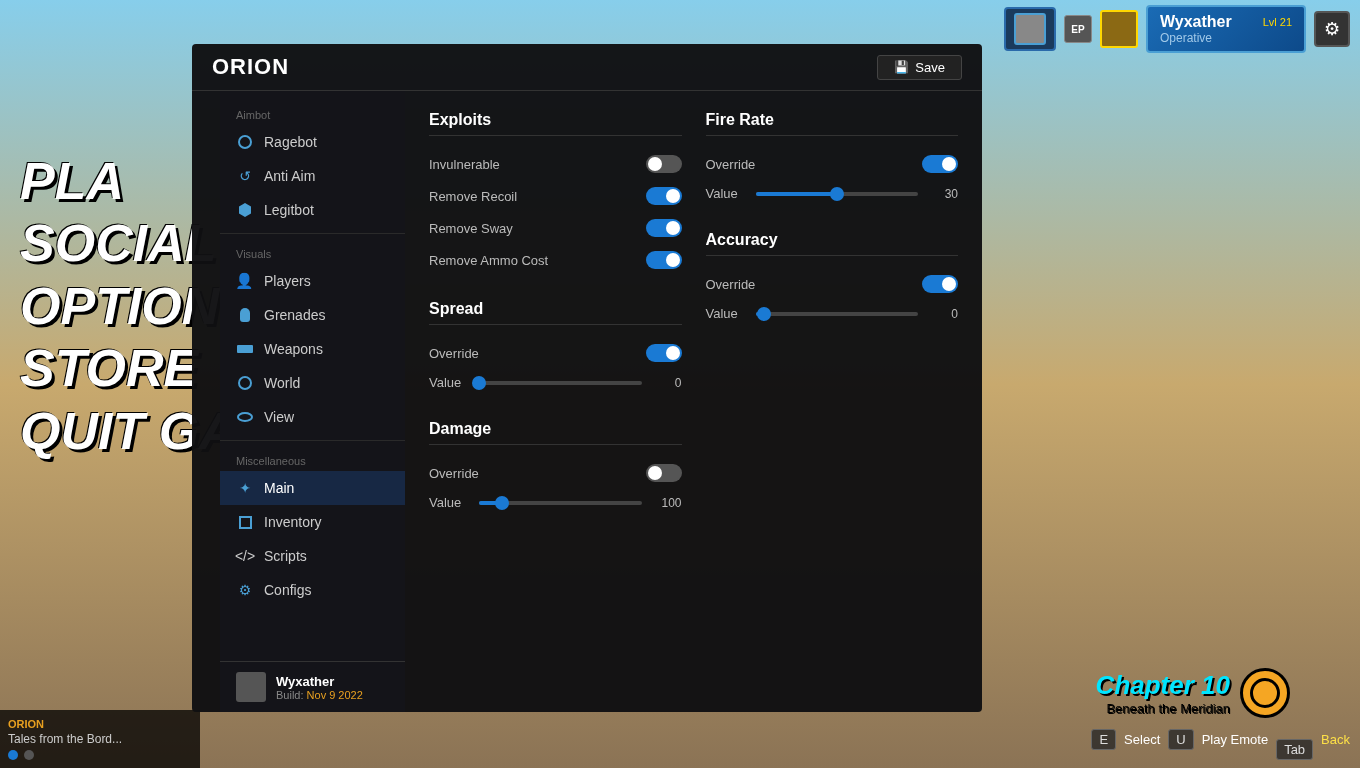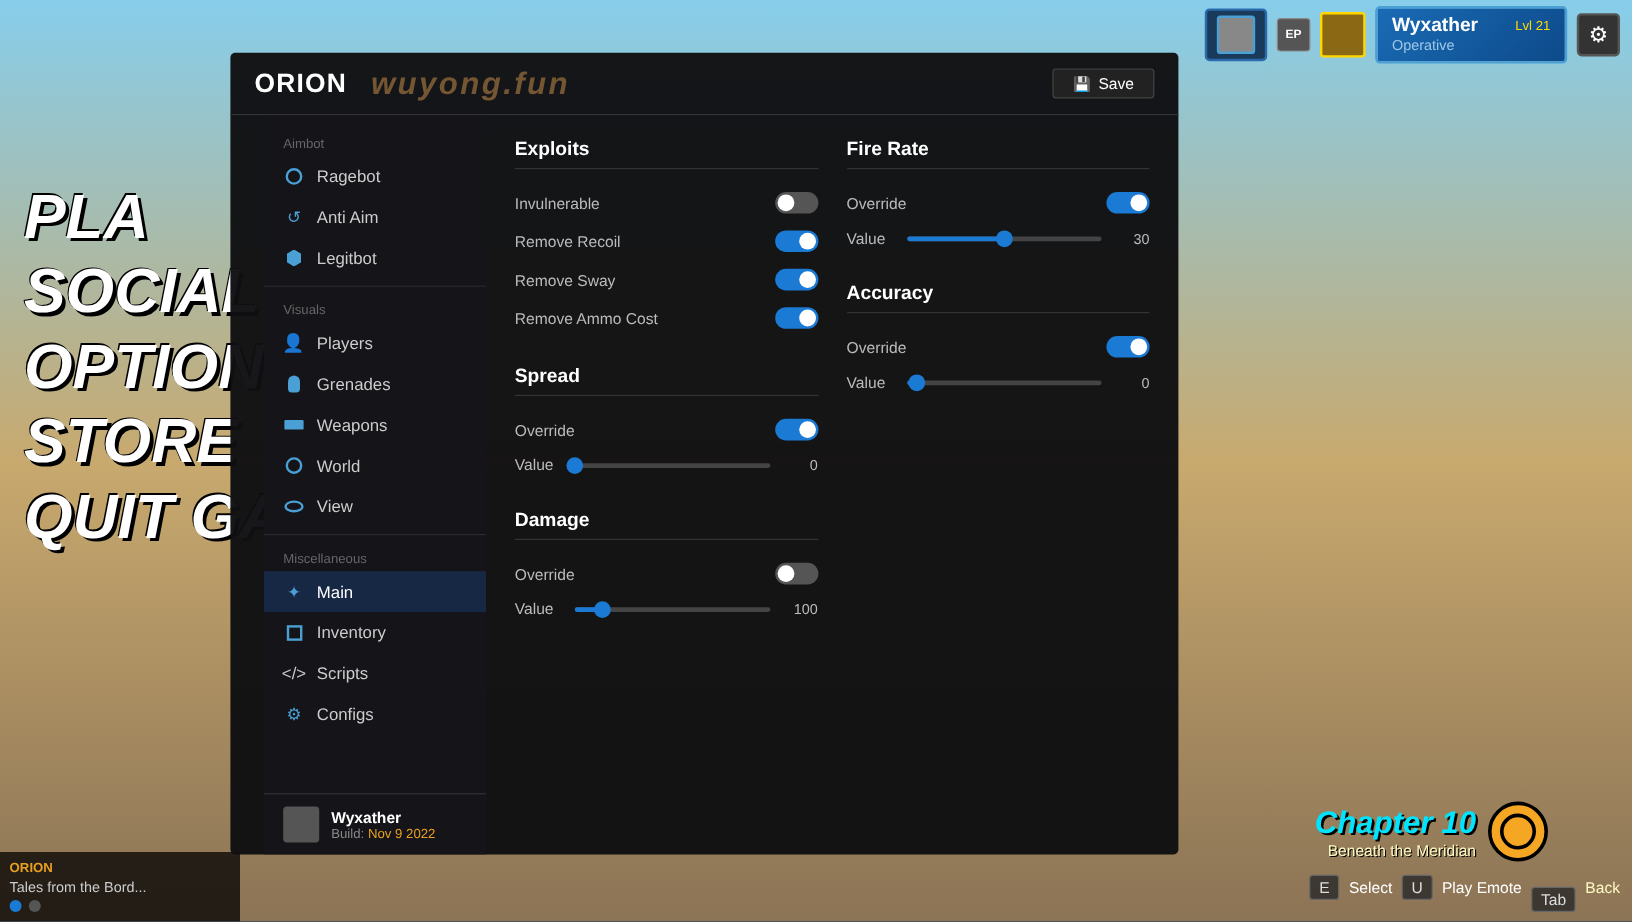--- a/index.html
+++ b/index.html
@@ -368,50 +368,49 @@
       <span class="player-level">Lvl 21</span>
     </div>
     <span class="player-class">Operative</span>
   </div>
   <div class="settings-btn">⚙</div>
 </div>
 
 <div style="position:absolute;bottom:50px;right:70px;z-index:5;text-align:right;display:flex;align-items:center;gap:10px;">
   <div>
     <div style="font-size:26px;font-weight:900;font-style:italic;color:#00e5ff;text-shadow:2px 2px 0 #000;">Chapter 10</div>
-    <div style="font-size:13px;color:#fef9c3;text-shadow:1px 1px 0 #000;">Beneath the Meridian</div>
+    <div style="font-size:13px;color:#000000;text-shadow:1px 1px 0 #000;">Beneath the Meridian</div>
   </div>
   <div style="width:50px;height:50px;background:#f5a623;border-radius:50%;border:3px solid #000;display:flex;align-items:center;justify-content:center;">
     <div style="width:30px;height:30px;border:3px solid #000;border-radius:50%;background:#f5a623;"></div>
   </div>
 </div>
 
 <div style="position:absolute;bottom:8px;right:10px;z-index:5;display:flex;align-items:center;gap:8px;">
   <span style="background:rgba(40,40,40,0.8);border:1px solid #666;border-radius:3px;padding:2px 7px;color:#ddd;font-size:13px;">E</span>
   <span style="color:#fff;font-size:13px;">Select</span>
   <span style="background:rgba(40,40,40,0.8);border:1px solid #666;border-radius:3px;padding:2px 7px;color:#ddd;font-size:13px;">U</span>
   <span style="color:#fff;font-size:13px;">Play Emote</span>
   <span style="background:rgba(40,40,40,0.8);border:1px solid #666;border-radius:3px;padding:2px 7px;color:#ddd;font-size:13px;margin-top:20px;">Tab</span>
-  <span style="color:#fef9c3;font-size:13px;">Back</span>
+  <span style="color:#fde047;font-size:13px;">Back</span>
 </div>
 
 <div style="position:absolute;bottom:0;left:0;width:200px;background:rgba(0,0,0,0.75);color:#fff;font-size:12px;padding:8px;z-index:5;">
   <div style="color:#e8a020;font-size:11px;font-weight:bold;margin-bottom:2px;">ORION</div>
   <div style="color:#ccc;">Tales from the Bord...</div>
   <div style="display:flex;gap:6px;margin-top:4px;">
     <div style="width:10px;height:10px;border-radius:50%;background:#1a7ad4;"></div>
     <div style="width:10px;height:10px;border-radius:50%;background:#555;"></div>
   </div>
 </div>
 
 <div class="overlay-panel">
 
   <div class="panel-header">
     <span class="panel-logo">ORION</span>
-    <span class="watermark">wuyong.fun</span>
     <button class="save-btn">
       <span style="font-size:12px;">💾</span>
       <span>Save</span>
     </button>
   </div>
 
   <div class="panel-body">
 
     <div class="sidebar" style="position:relative;">
       <div class="sidebar-section-label">Aimbot</div>

